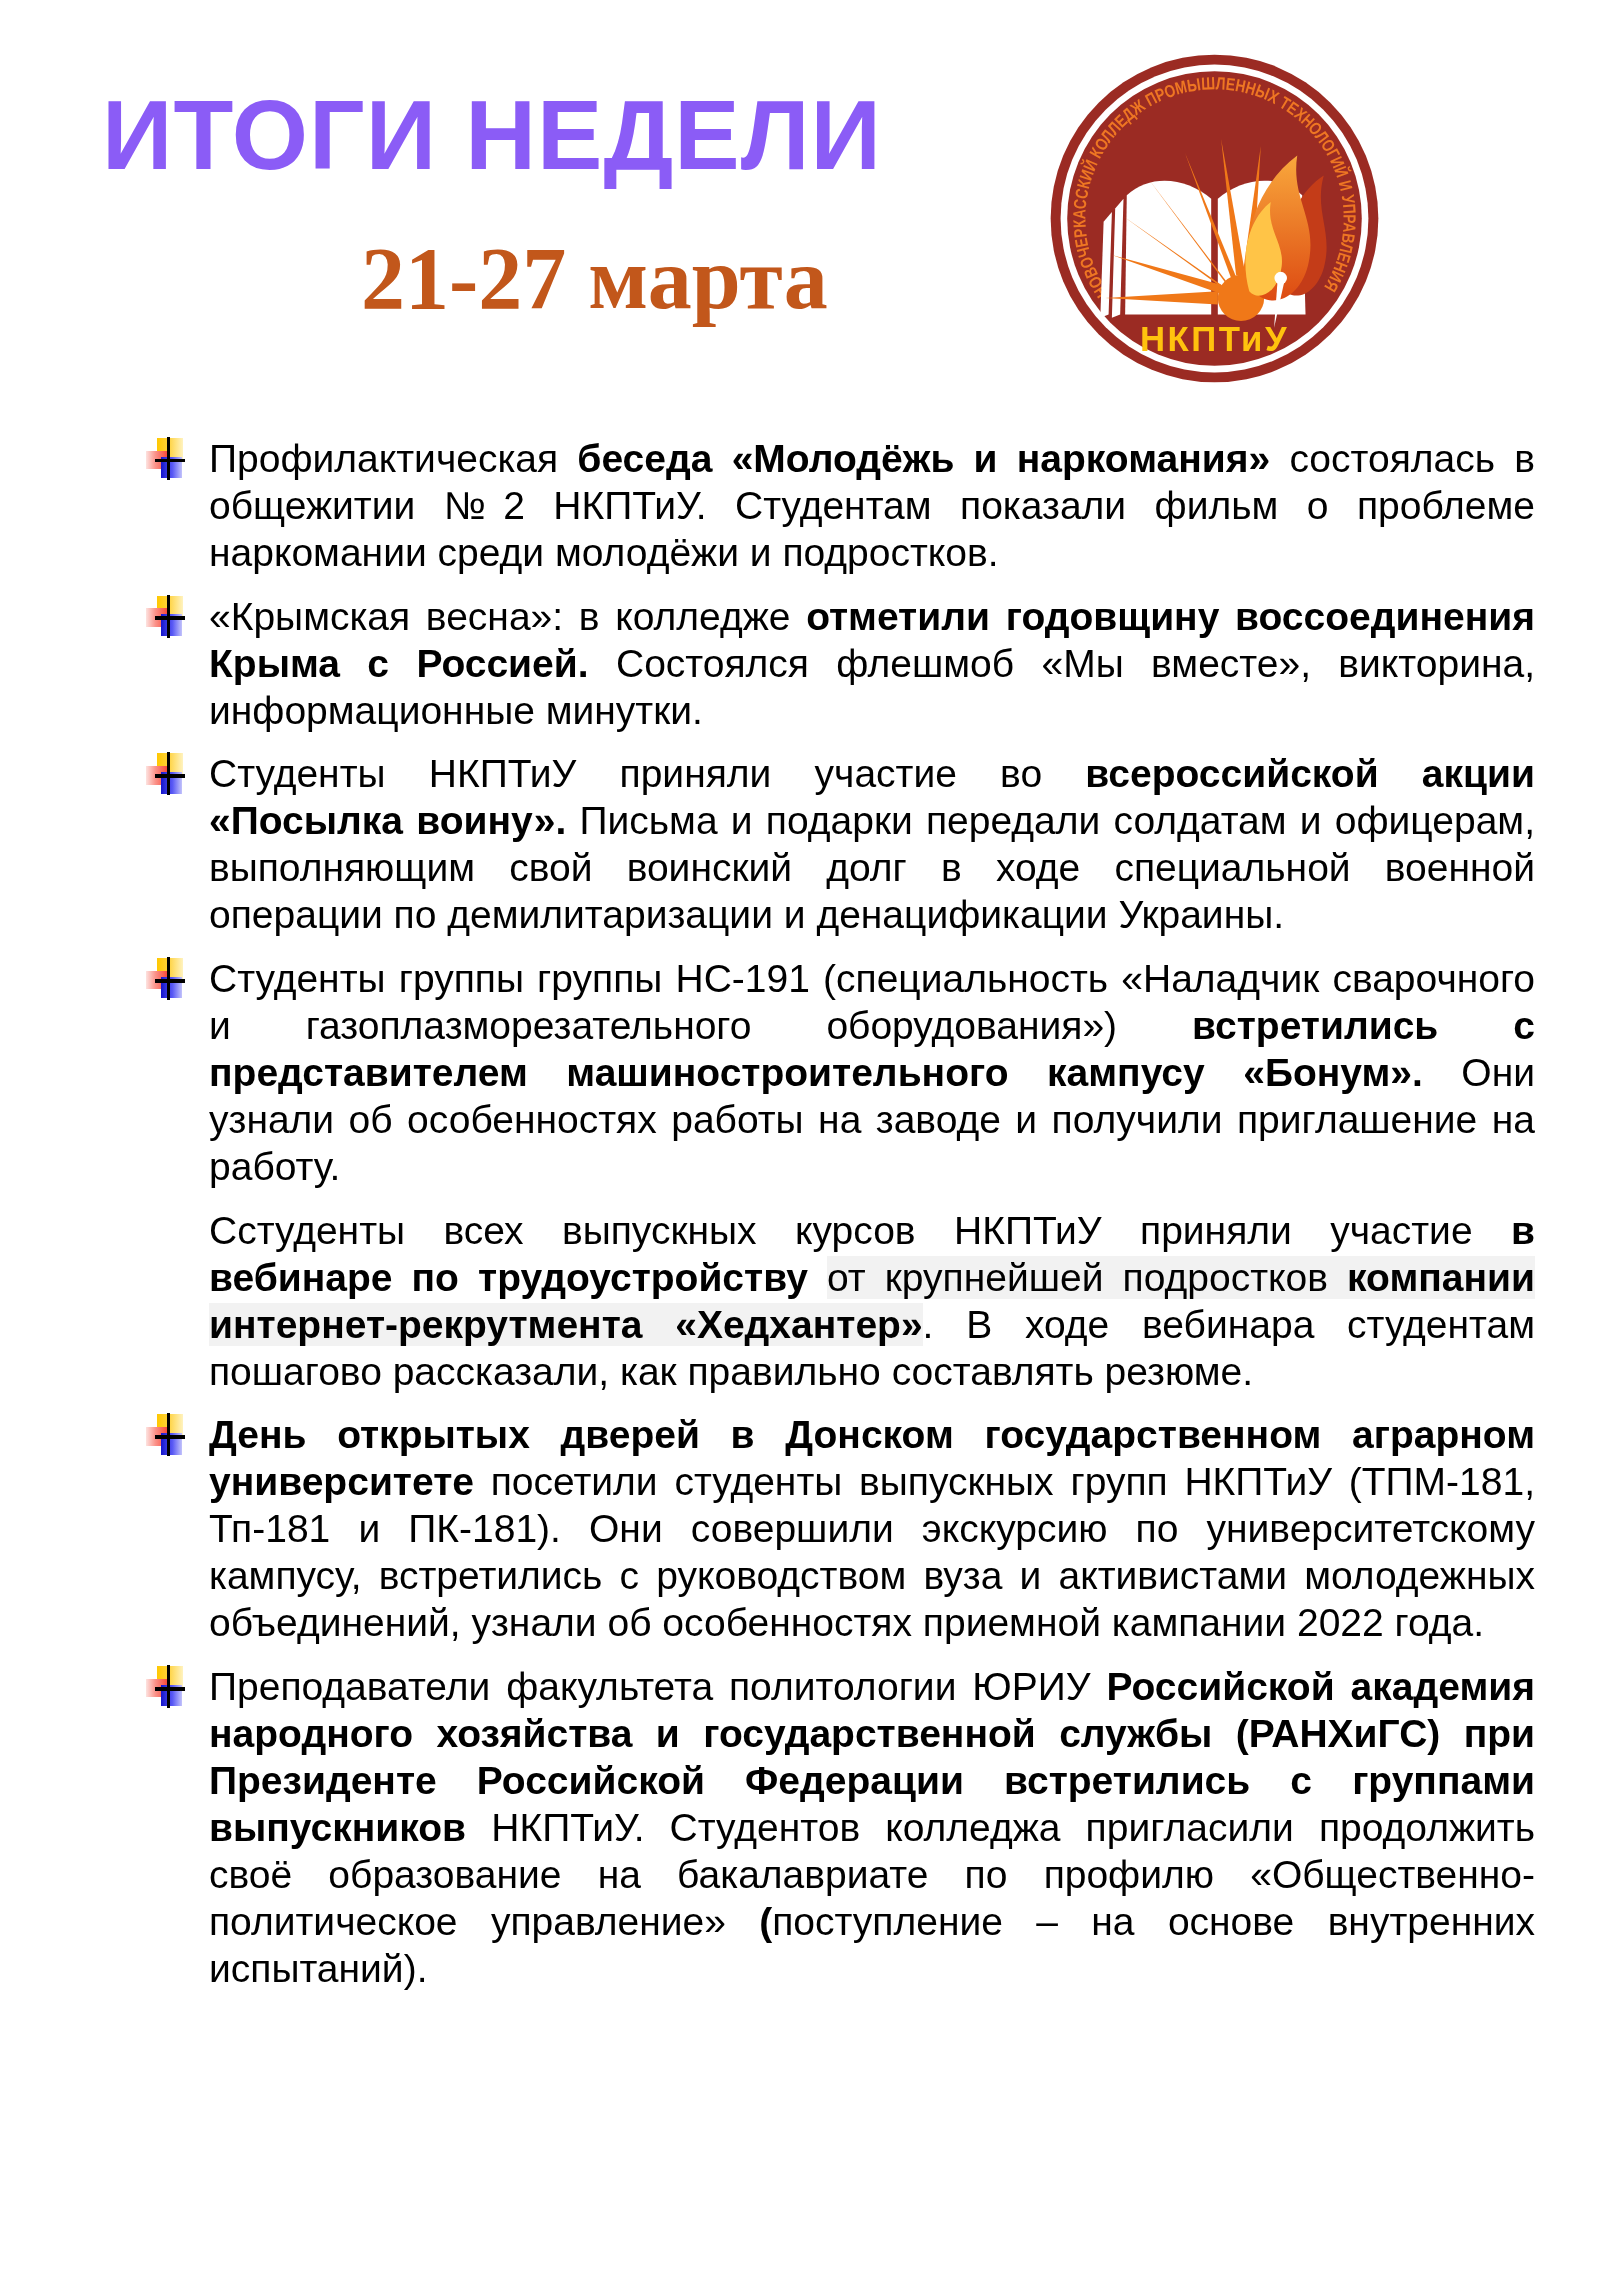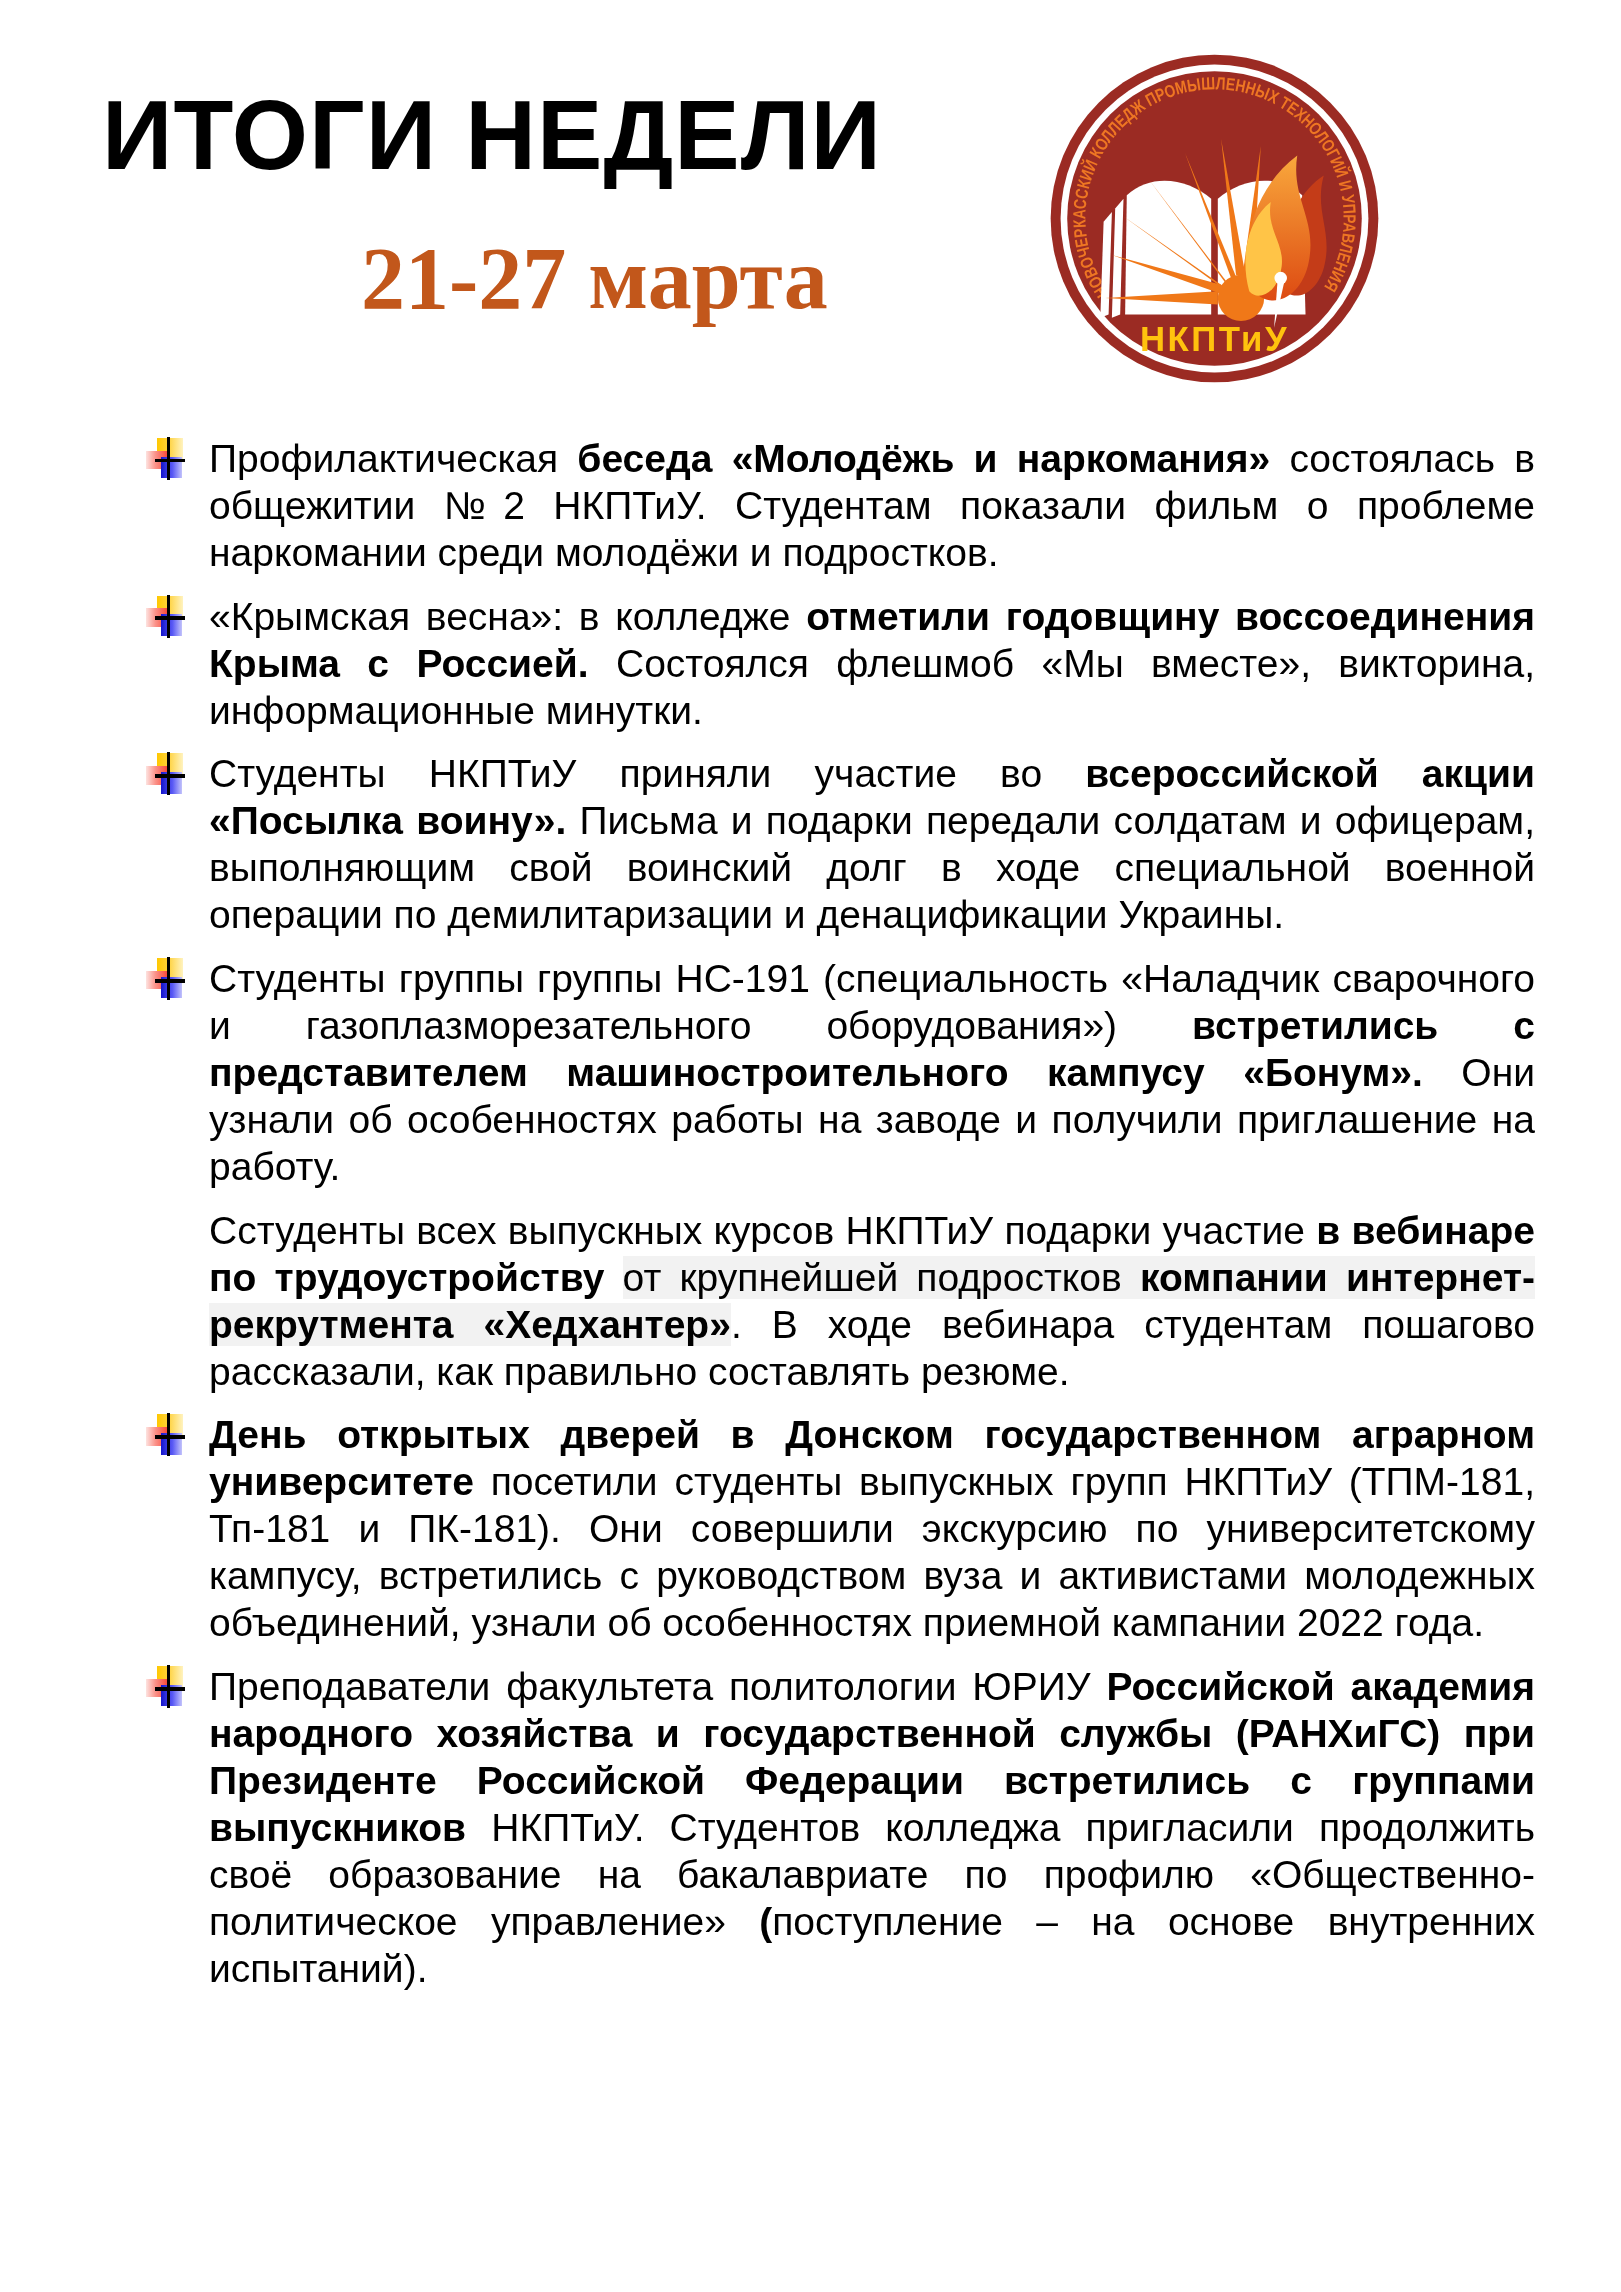--- a/index.html
+++ b/index.html
@@ -42,21 +42,21 @@
   .bi-blue{left:14.7px;top:19.6px;width:21.6px;height:21.6px;
     background:linear-gradient(to right,#1414cc 0%,#5a5af5 55%,#c3c3fb 100%);}
   .bi-vbar{left:20.6px;top:0;width:3.9px;height:43px;background:#000;}
   .bi-hbar{left:8.8px;top:21.6px;width:30px;height:3.9px;background:#000;}
 </style>
 </head>
 <body>
 
 <div class="page" style="--hl: #F2F2F2; color: rgb(0, 0, 0);">
 
-  <h1 class="title" style="color: #000000;">ИТОГИ НЕДЕЛИ</h1>
+  <h1 class="title" style="color: #8b5cf6;">ИТОГИ НЕДЕЛИ</h1>
   <div class="subtitle" style="color: rgb(194, 87, 27); font-family: Liberation Serif, serif;">21-27 марта</div>
 
   <svg class="logo" viewBox="0 0 200 200" aria-hidden="true">
     <defs>
       <path id="ringPath" d="M 36.1 144.7 A 78 78 0 1 1 163.9 144.7" fill="none"></path>
       <linearGradient id="leafGrad" x1="0" y1="0" x2="0" y2="1">
         <stop offset="0" stop-color="#F9A83C"></stop>
         <stop offset="1" stop-color="#DD4A12"></stop>
       </linearGradient>
     </defs>
@@ -138,21 +138,21 @@
       <i class="bi-yellow"></i>
           <i class="bi-red"></i>
           <i class="bi-blue"></i>
           <i class="bi-vbar"></i>
           <i class="bi-hbar"></i>
     </span>
     <p class="news-text"><span>Студенты группы группы НС-191 (специальность «Наладчик сварочного и газоплазморезательного оборудования») </span><span class="b">встретились с представителем машиностроительного кампусу «Бонум».</span><span> Они узнали об особенностях работы на заводе и получили приглашение на работу.</span></p>
   </div>
       <div class="news-item">
 
-    <p class="news-text"><span>Сстуденты всех выпускных курсов НКПТиУ подарки участие </span><span class="b">в вебинаре по трудоустройству</span><span> </span><span class="hl">от крупнейшей подростков </span><span class="b hl">компании интернет-рекрутмента «Хедхантер»</span><span>. В ходе вебинара студентам пошагово рассказали, как правильно составлять резюме.</span></p>
+    <p class="news-text"><span>Сстуденты всех выпускных курсов НКПТиУ приняли участие </span><span class="b">в вебинаре по трудоустройству</span><span> </span><span class="hl">от крупнейшей подростков </span><span class="b hl">компании интернет-рекрутмента «Хедхантер»</span><span>. В ходе вебинара студентам пошагово рассказали, как правильно составлять резюме.</span></p>
   </div>
       <div class="news-item">
     <span class="bullet-icon">
       <i class="bi-yellow"></i>
           <i class="bi-red"></i>
           <i class="bi-blue"></i>
           <i class="bi-vbar"></i>
           <i class="bi-hbar"></i>
     </span>
     <p class="news-text"><span class="b">День открытых дверей в Донском государственном аграрном университете </span><span>посетили студенты выпускных групп НКПТиУ (ТПМ-181, Тп-181 и ПК-181). Они совершили экскурсию по университетскому кампусу, встретились с руководством вуза и активистами молодежных объединений, узнали об особенностях приемной кампании 2022 года.</span></p>

